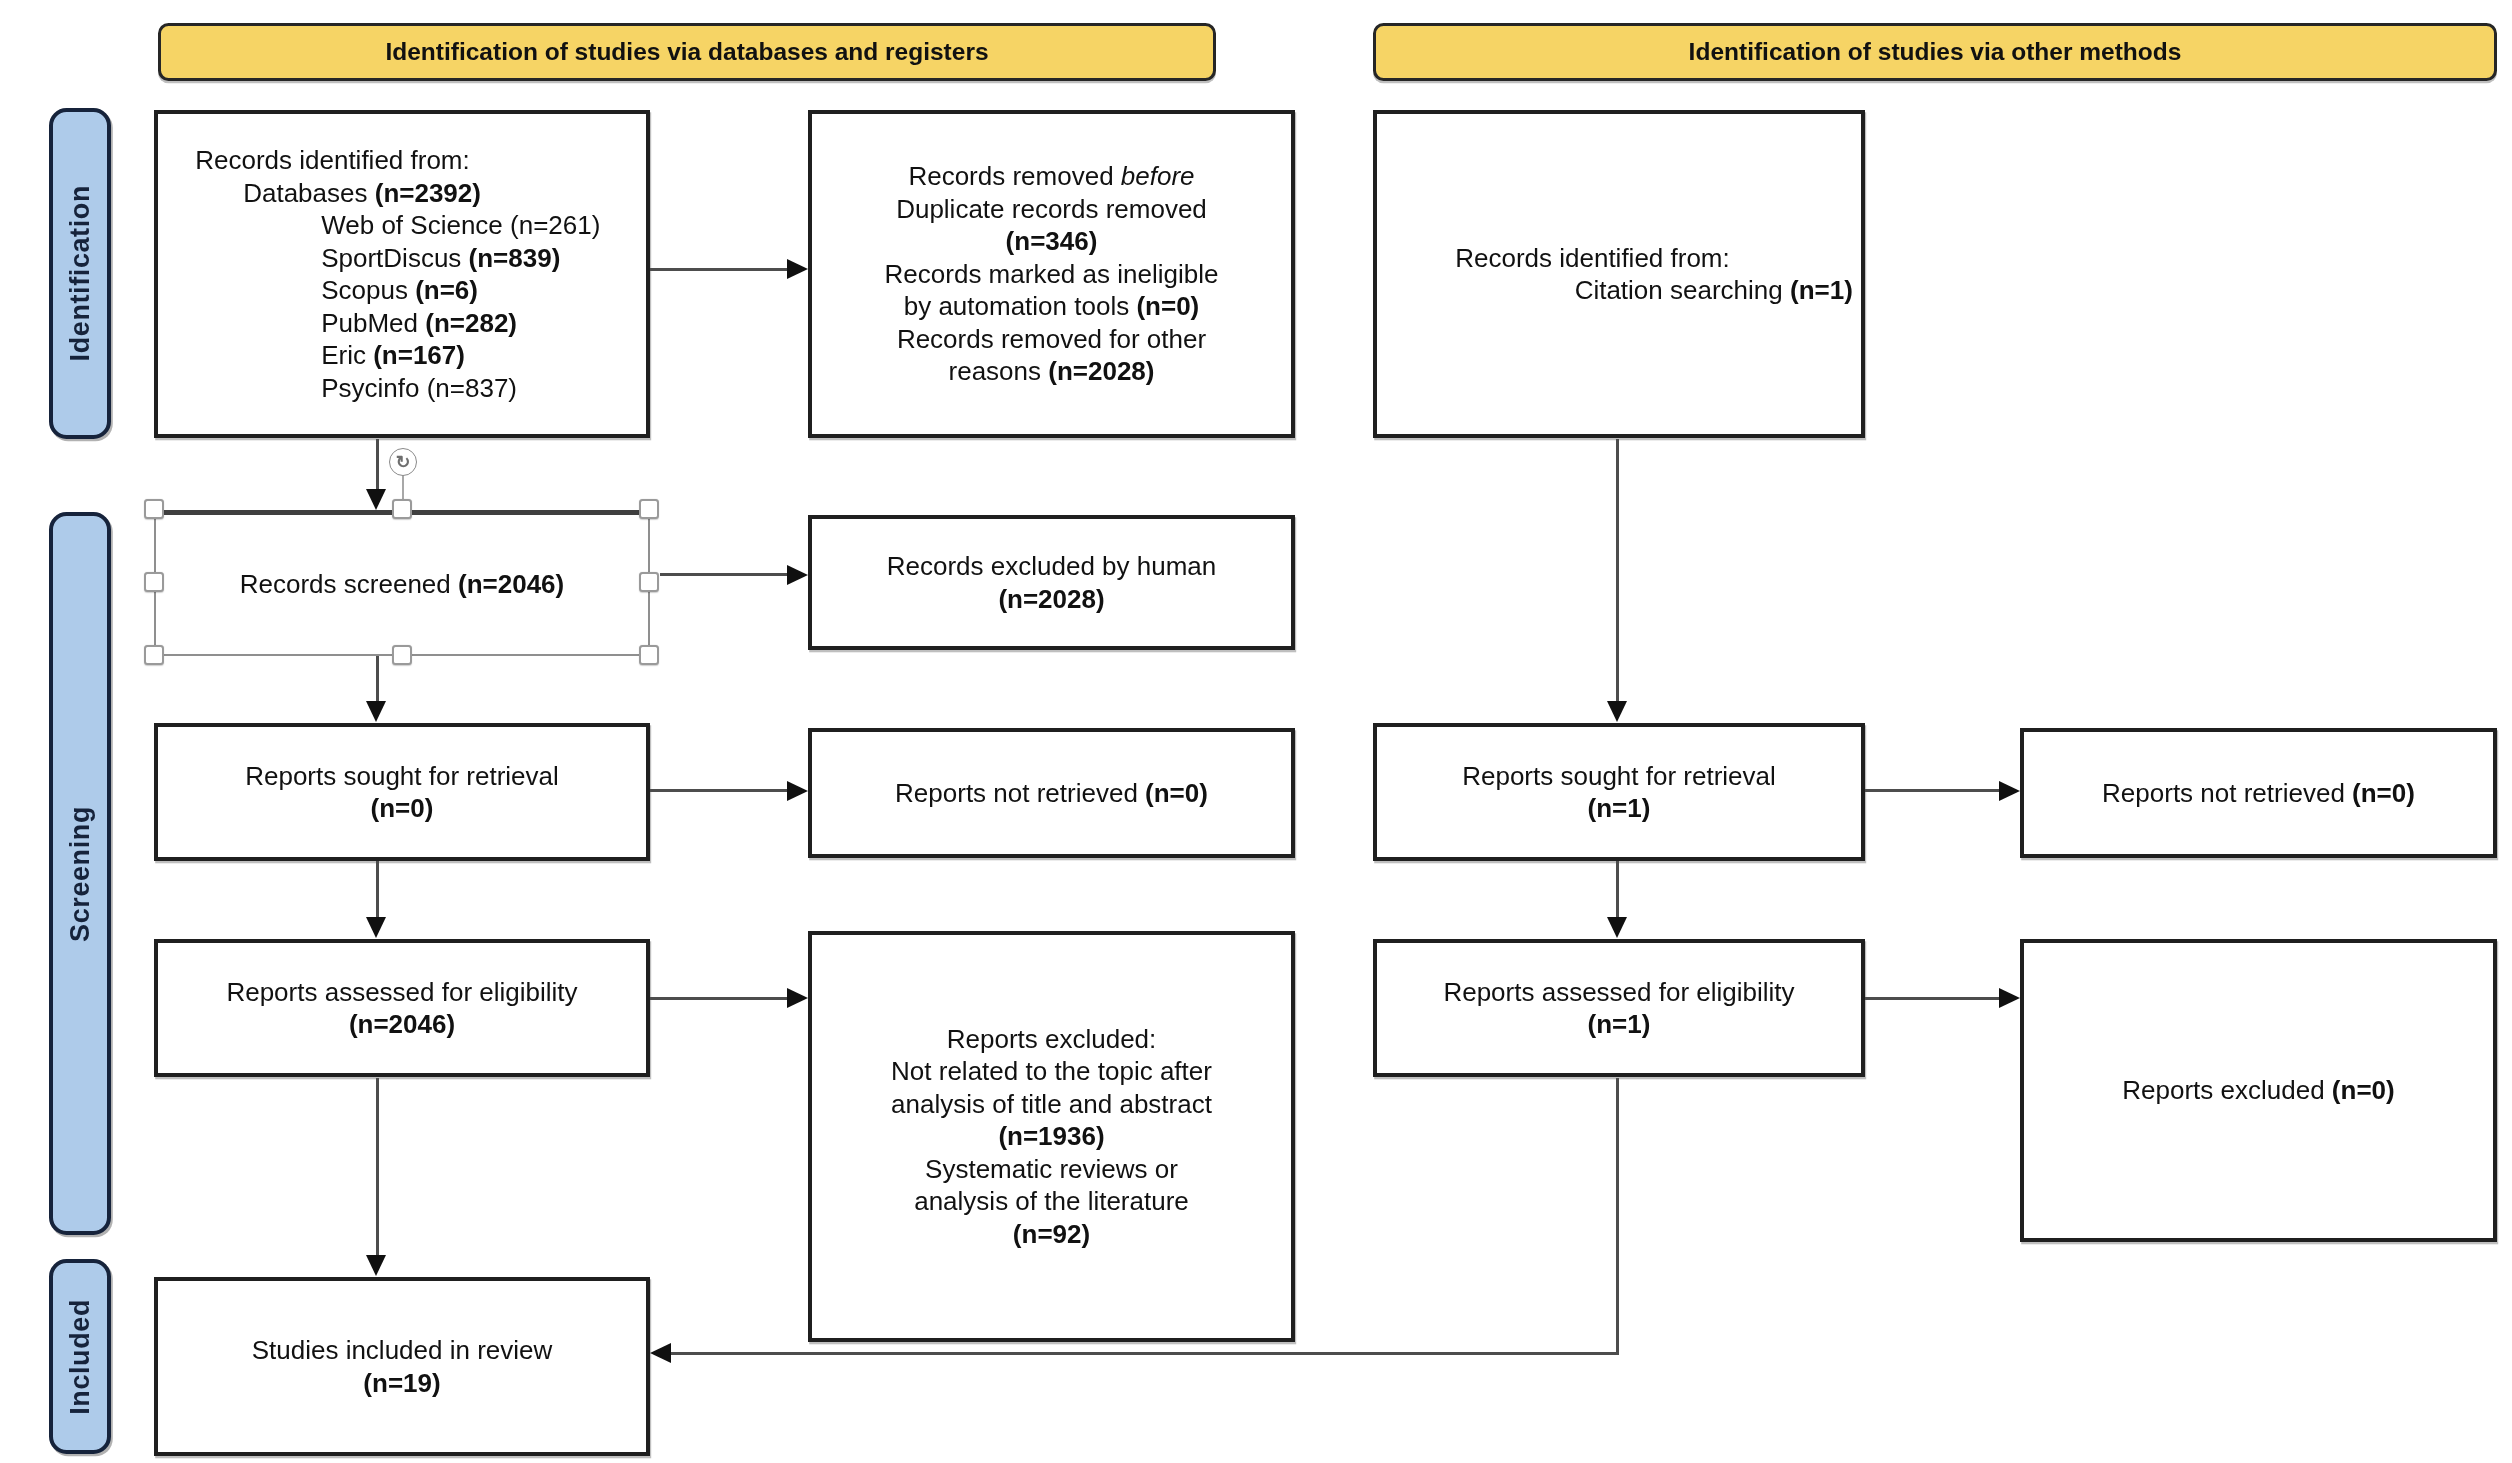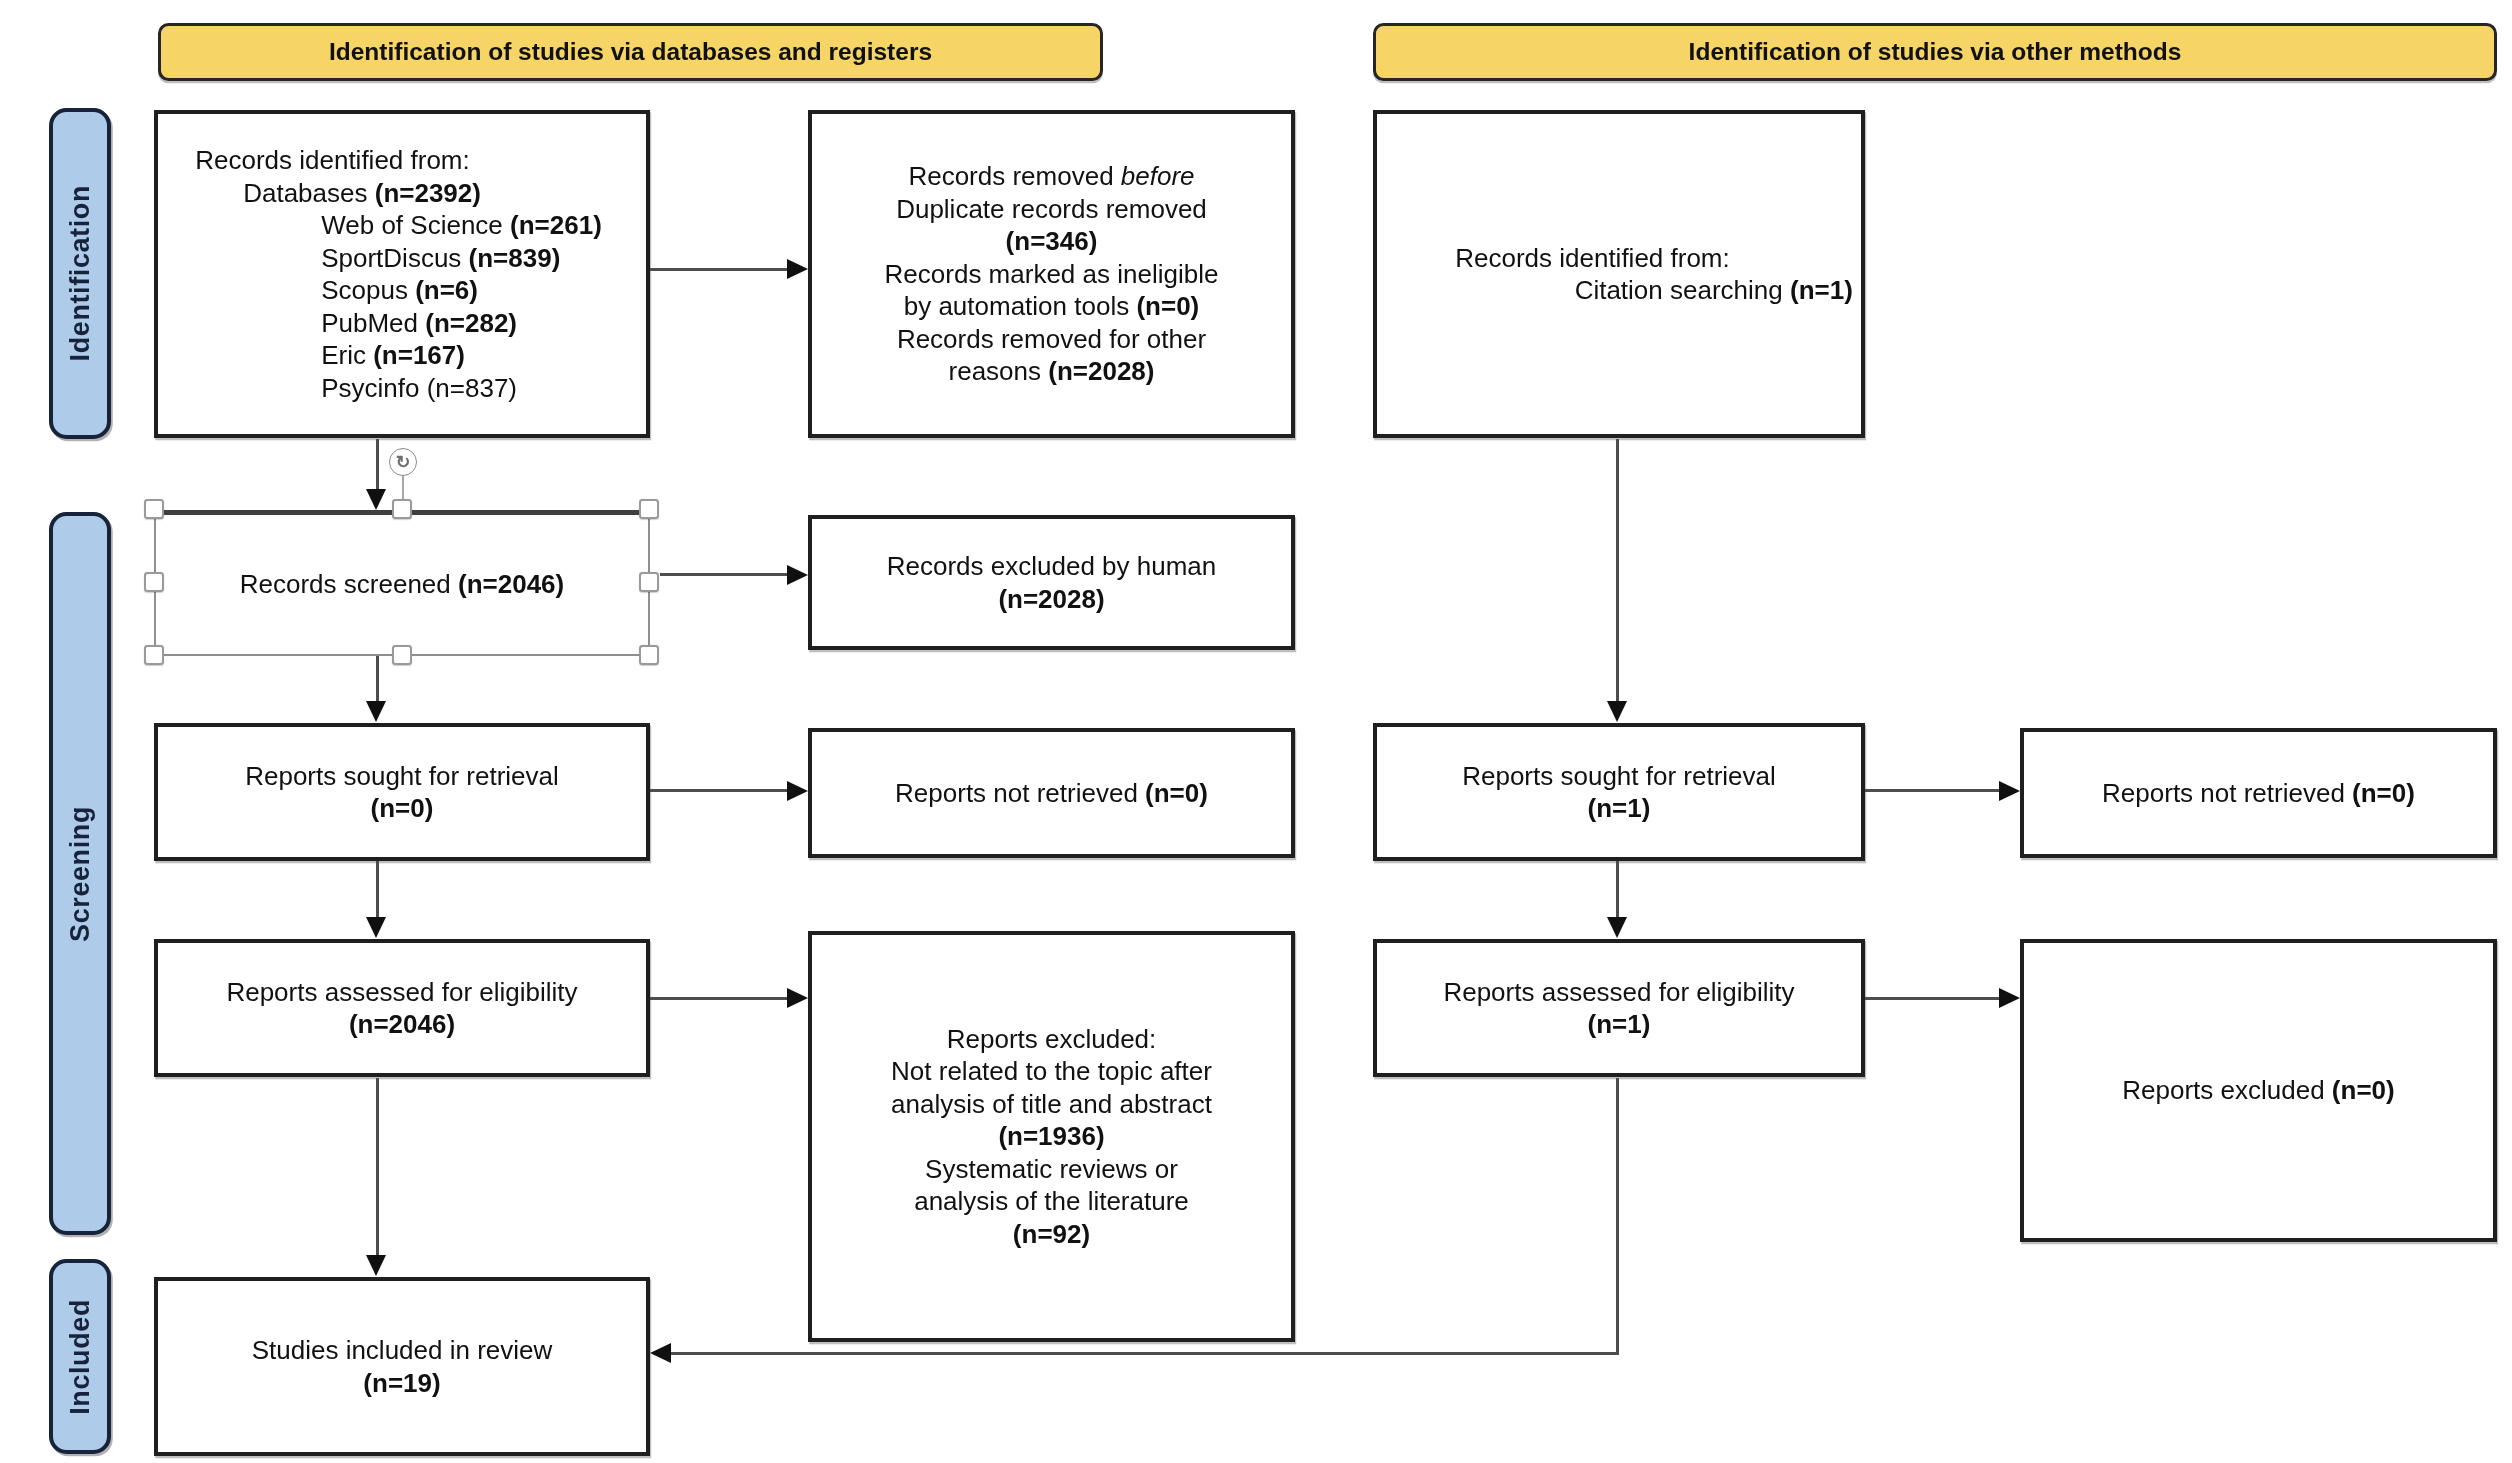--- a/index.html
+++ b/index.html
@@ -89,41 +89,41 @@
     background:#fff;border:1.8px solid #8A8A8A;
     display:flex;align-items:center;justify-content:center;
     font-size:17.5px;color:#6E6E6E;font-weight:bold;
   }
 </style>
 </head>
 <body>
 
 <div class="canvas">
 
-  <div class="banner" style="left:158px;top:23px;width:945px;height:58px;">
+  <div class="banner" style="left:158px;top:23px;width:1058px;height:58px;">
     <span>Identification of studies via databases and registers</span>
   </div>
   <div class="banner" style="left:1373px;top:23px;width:1124px;height:58px;">
     <span>Identification of studies via other methods</span>
   </div>
 
   <div class="stage" style="left:49px;top:108px;width:62px;height:331px;">
     <span class="vtext">Identification</span>
   </div>
   <div class="stage" style="left:49px;top:512px;width:62px;height:723px;">
     <span class="vtext">Screening</span>
   </div>
   <div class="stage" style="left:49px;top:1259px;width:62px;height:195px;">
     <span class="vtext">Included</span>
   </div>
 
   <div class="fbox left" style="left:154px;top:110px;width:496px;height:328px;">
       <div class="tline ind0"><span>Records identified from:</span></div>
       <div class="tline ind1"><span>Databases </span><span style="font-weight: bold;">(n=2392)</span></div>
-      <div class="tline ind2"><span>Web of Science </span><span style="font-weight: bold;">(n=261)</span></div>
+      <div class="tline ind2"><span>Web of Science </span><span style="font-weight: normal;">(n=261)</span></div>
       <div class="tline ind2"><span>SportDiscus </span><span style="font-weight: bold;">(n=839)</span></div>
       <div class="tline ind2"><span>Scopus </span><span style="font-weight: bold;">(n=6)</span></div>
       <div class="tline ind2"><span>PubMed </span><span style="font-weight: bold;">(n=282)</span></div>
       <div class="tline ind2"><span>Eric </span><span style="font-weight: bold;">(n=167)</span></div>
       <div class="tline ind2"><span>Psycinfo </span><span style="font-weight: normal;">(n=837)</span></div>
     </div>
 
   <div class="fbox center" style="left:808px;top:110px;width:487px;height:328px;">
       <div class="tline ind0"><span>Records removed </span><span style="font-style: italic;">before</span></div>
       <div class="tline ind0"><span>Duplicate records removed</span></div>

